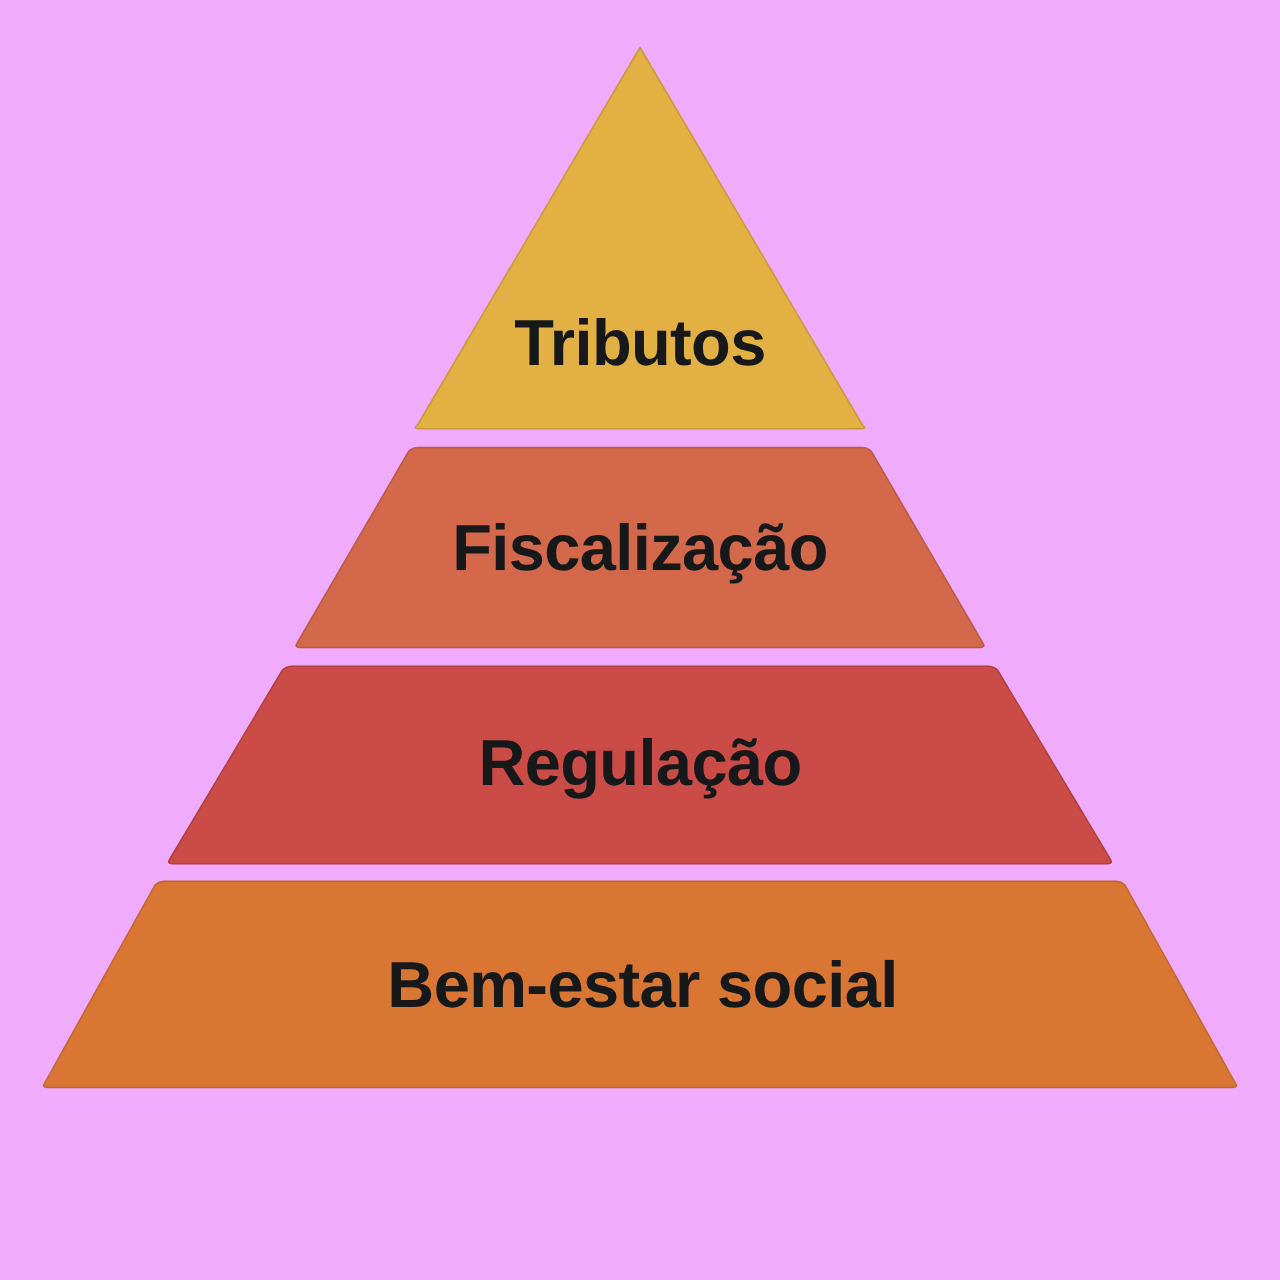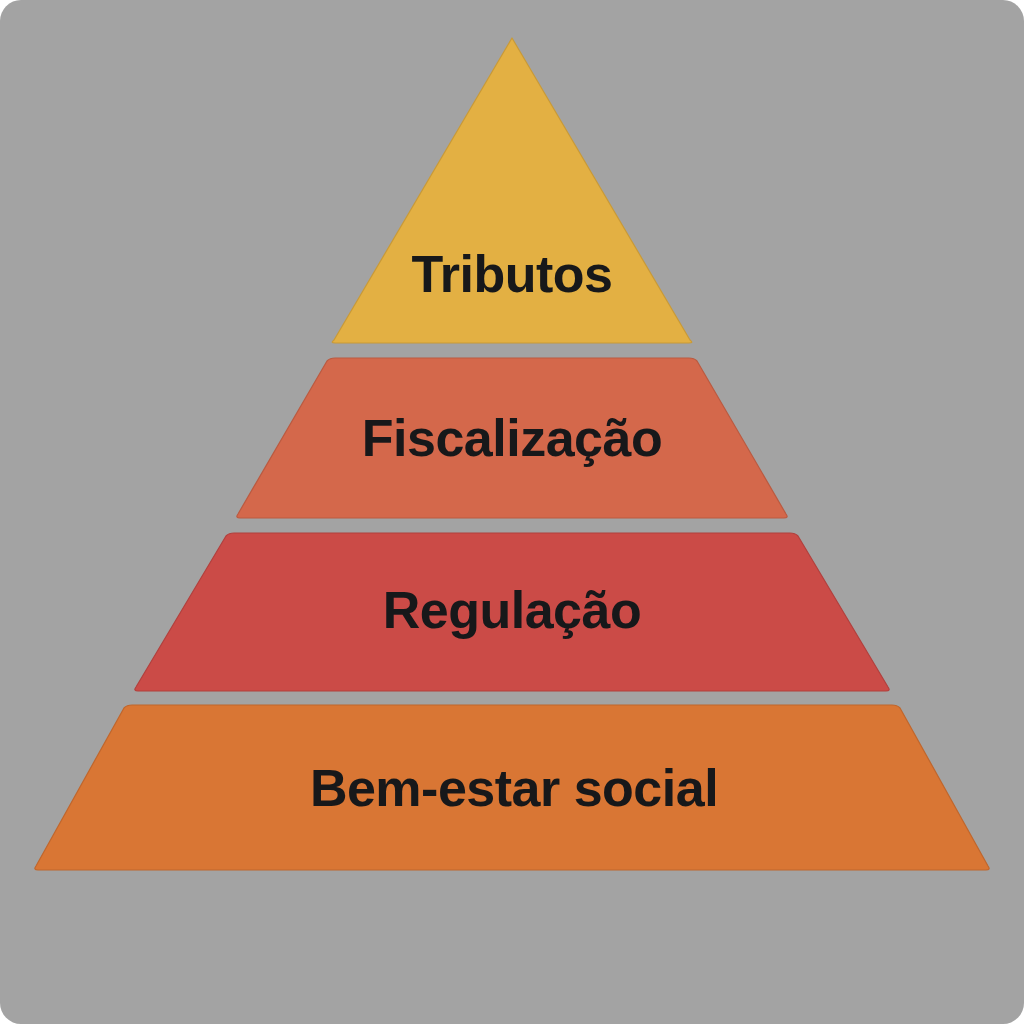--- a/index.html
+++ b/index.html
@@ -37,21 +37,21 @@
     font-weight: bold;
     fill: #17181a;
     text-anchor: middle;
     dominant-baseline: middle;
     letter-spacing: -0.5px;
   }
 </style>
 </head>
 <body style="background: rgb(255, 255, 255);">
 
-<div id="diagram-root" style="background: #a3a3a3; border-radius: 21px;">
+<div id="diagram-root" style="background: #f0abfc;">
 
   <svg id="pyramid-svg" viewBox="0 0 1024 1024" xmlns="http://www.w3.org/2000/svg">
 
     <g>
       <path class="tier-shape" d="M 512 38
                L 690 340
                Q 694 343 689 343
                L 335 343
                Q 330 343 334 340
                Z" stroke="#C99A37" fill="#E3B043"></path>

